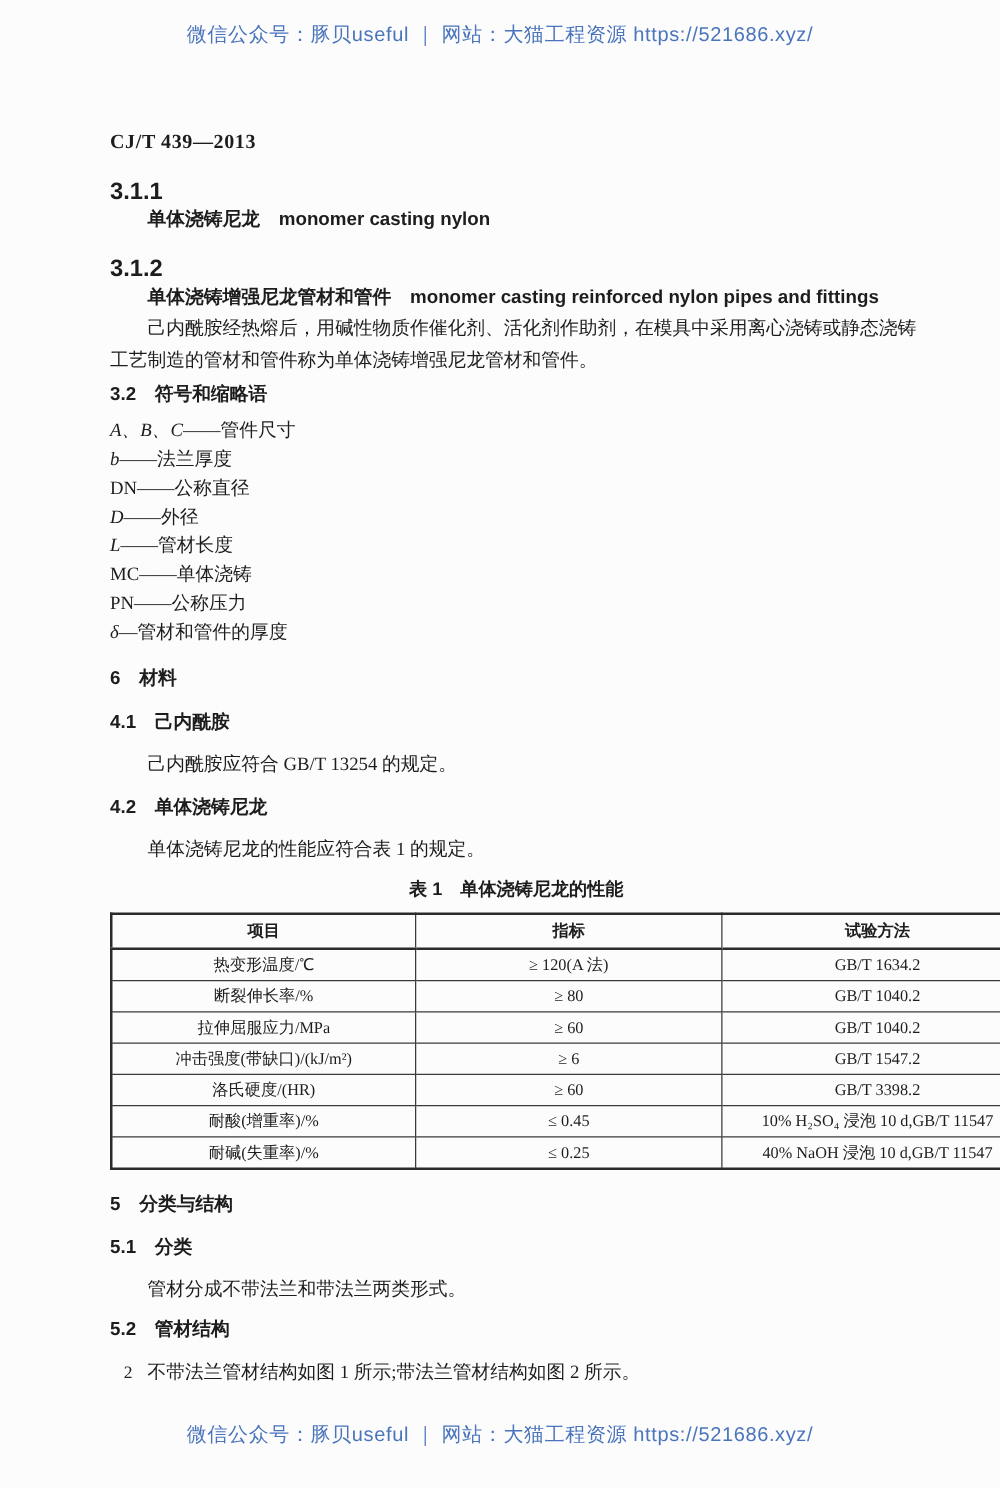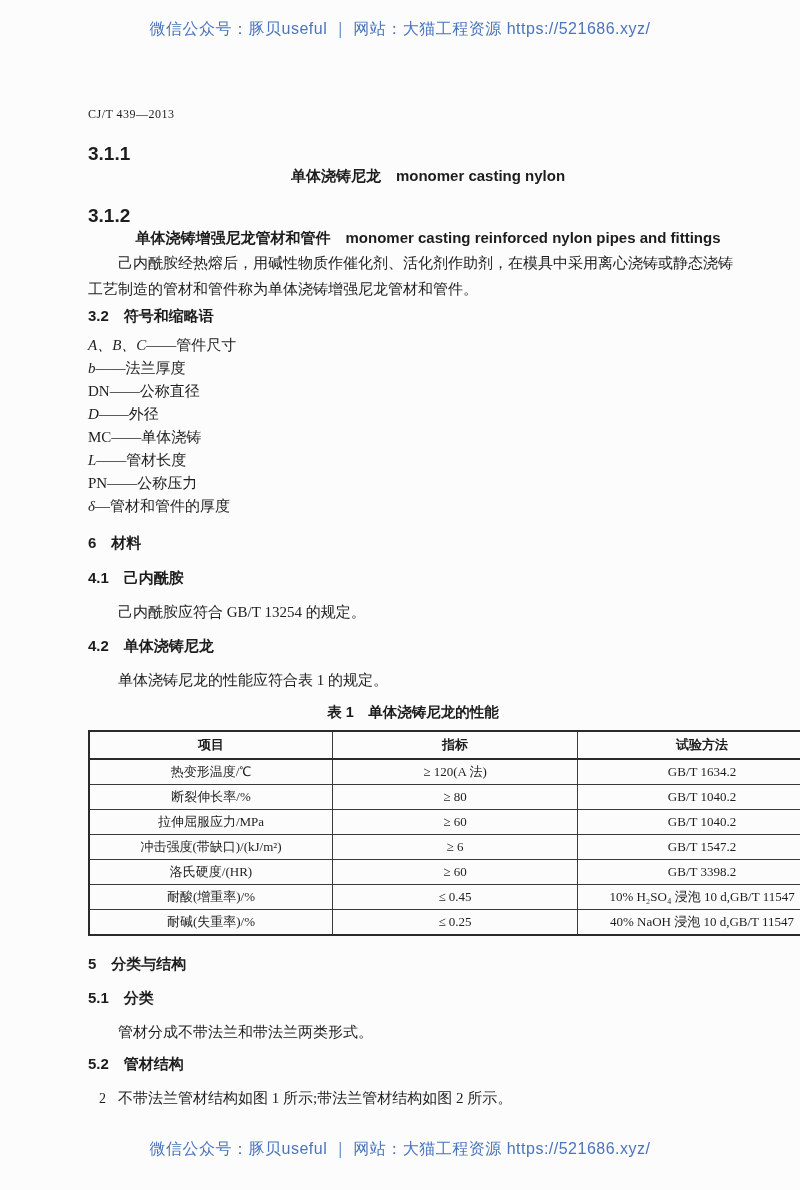--- a/index.html
+++ b/index.html
@@ -21,32 +21,32 @@
   }
   .wm-top { top: 18px; }
   .wm-bottom { top: 1138px; }
 
   .content {
     position: absolute; left: 88px; top: 104px; width: 650px;
   }
 
   .doc-number {
     font-family: "Liberation Serif", serif;
-    font-weight: normal; font-size: 12px; line-height: 20px;
+    font-weight: bold; font-size: 16px; line-height: 20px;
     letter-spacing: 0.5px;
   }
   .clause-num {
     font-family: "Liberation Sans", sans-serif;
     font-weight: bold; font-size: 19px; line-height: 20px;
     margin-top: 20px;
   }
   .term-line {
     font-family: "Liberation Sans", sans-serif;
     font-weight: bold; font-size: 15px; line-height: 20px;
-    margin-top: 2px; margin-left: 30px; text-align: center;
+    margin-top: 2px; margin-left: 30px;
   }
   .def {
     margin: 2px 0 0 0;
     font-size: 15px; line-height: 26px;
     text-indent: 2em;
   }
   .sec-heading {
     font-family: "Liberation Sans", sans-serif;
     font-weight: bold; font-size: 15px; line-height: 20px;
   }
@@ -117,22 +117,22 @@
   <div class="clause-num">3.1.2</div>
   <div class="term-line">单体浇铸增强尼龙管材和管件　monomer casting reinforced nylon pipes and fittings</div>
   <p class="def">己内酰胺经热熔后，用碱性物质作催化剂、活化剂作助剂，在模具中采用离心浇铸或静态浇铸工艺制造的管材和管件称为单体浇铸增强尼龙管材和管件。</p>
 
   <div class="sec-heading h-32">3.2　符号和缩略语</div>
   <div class="symbols-list">
       <div class="symbol-line"><span class="sym it">A、B、C</span><span>——</span><span>管件尺寸</span></div>
       <div class="symbol-line"><span class="sym it">b</span><span>——</span><span>法兰厚度</span></div>
       <div class="symbol-line"><span class="sym">DN</span><span>——</span><span>公称直径</span></div>
       <div class="symbol-line"><span class="sym it">D</span><span>——</span><span>外径</span></div>
+      <div class="symbol-line"><span class="sym it">L</span><span>——</span><span>管材长度</span></div>
       <div class="symbol-line"><span class="sym">MC</span><span>——</span><span>单体浇铸</span></div>
-      <div class="symbol-line"><span class="sym it">L</span><span>——</span><span>管材长度</span></div>
       <div class="symbol-line"><span class="sym">PN</span><span>——</span><span>公称压力</span></div>
       <div class="symbol-line"><span class="sym it">δ</span><span>—</span><span>管材和管件的厚度</span></div>
     </div>
 
   <div class="sec-heading h-4">6　材料</div>
 
   <div class="sec-heading h-41">4.1　己内酰胺</div>
   <p class="body-p">己内酰胺应符合 GB/T 13254 的规定。</p>
 
   <div class="sec-heading h-42">4.2　单体浇铸尼龙</div>

